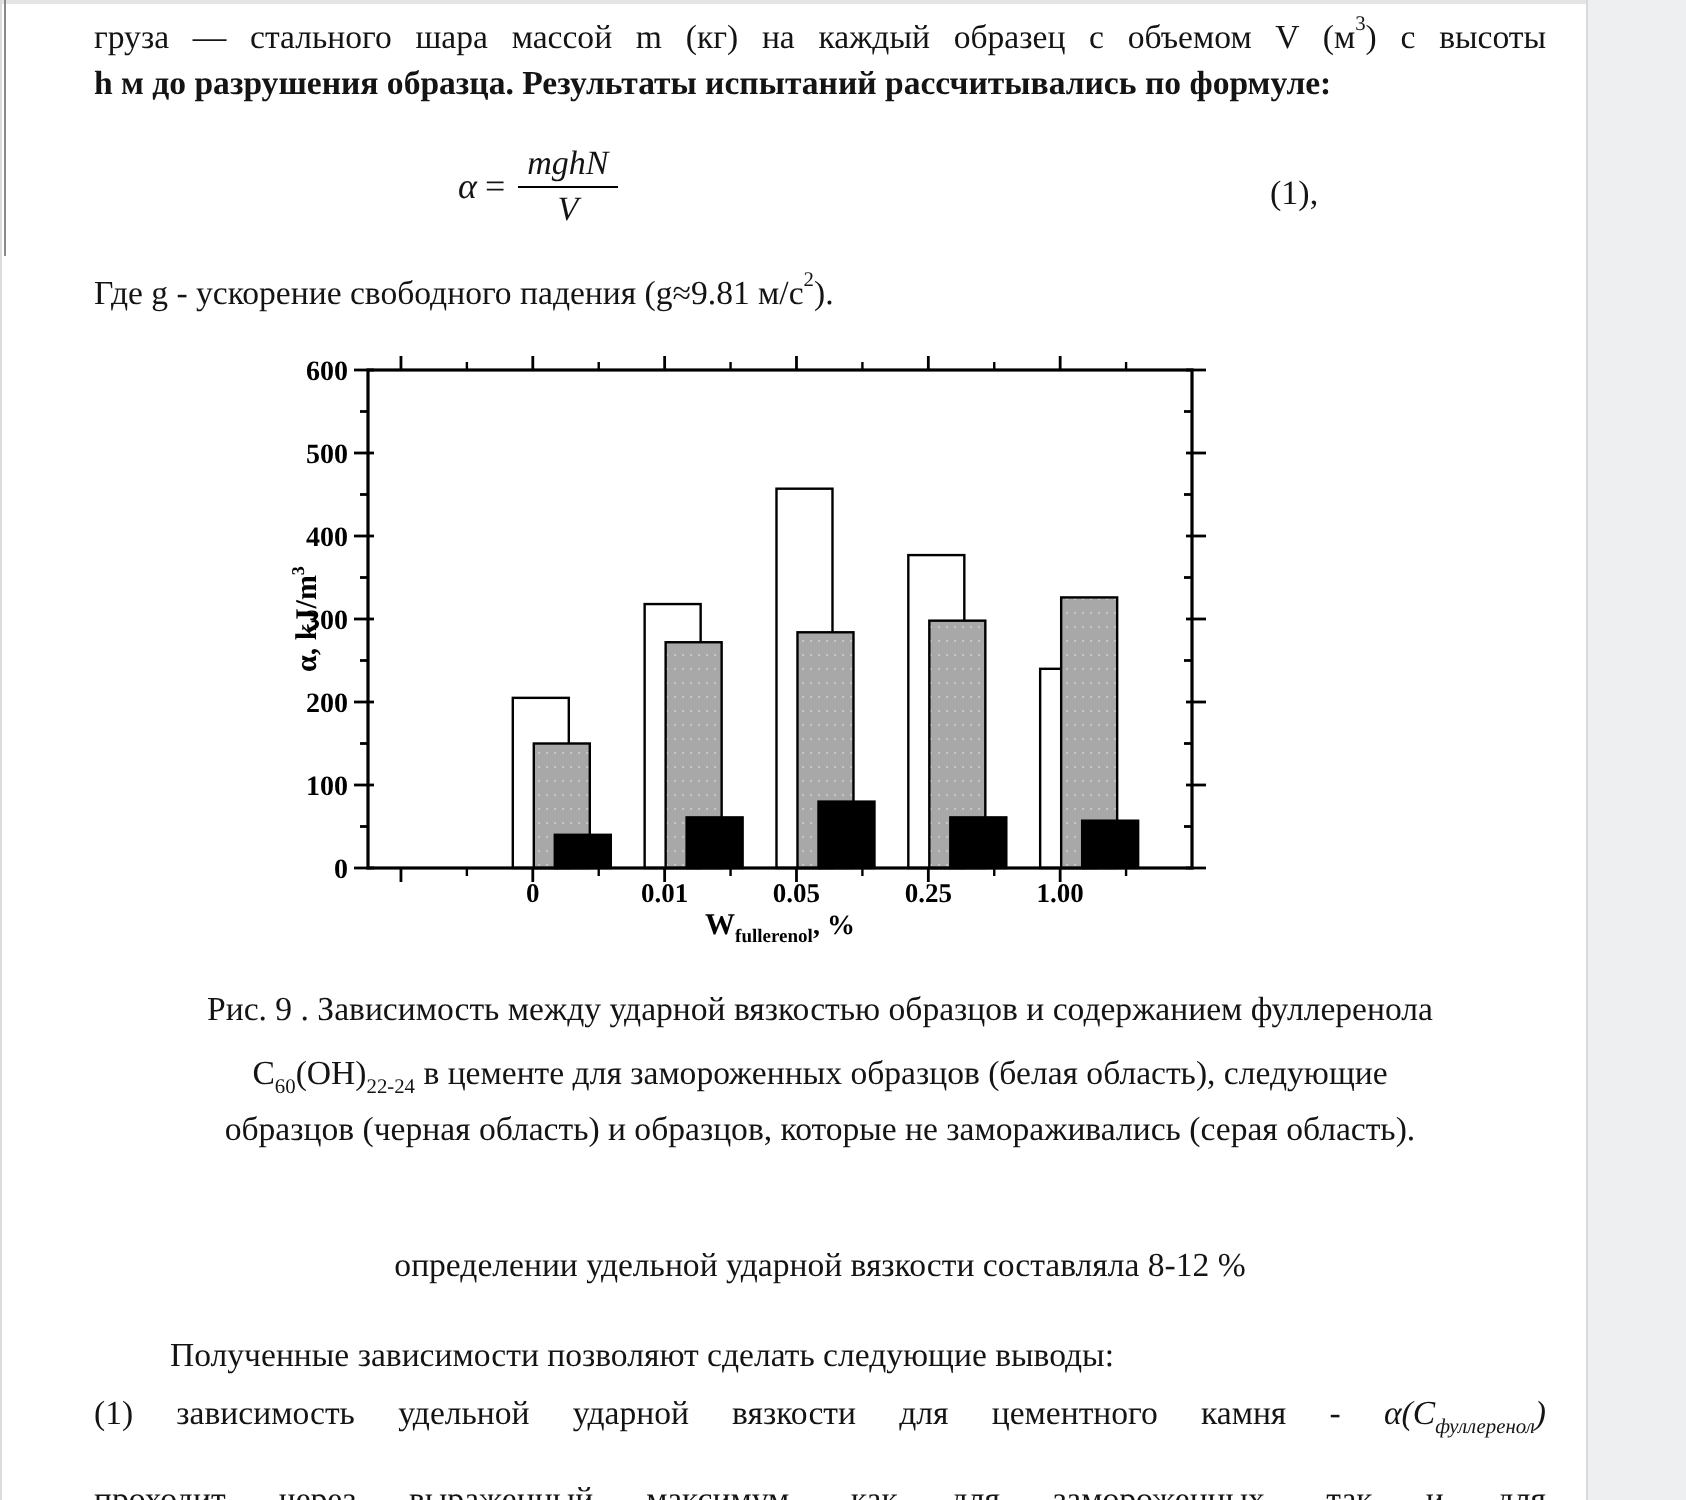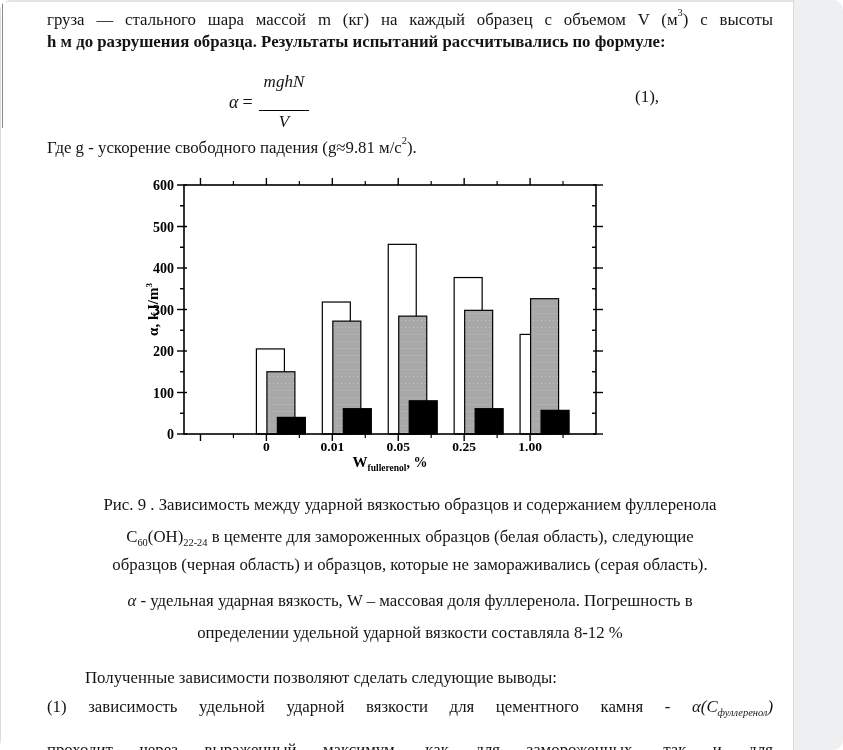--- a/index.html
+++ b/index.html
@@ -1,17 +1,17 @@
 <!DOCTYPE html>
 <html><head>
 <meta charset="utf-8">
 <style>
   html,body{margin:0;padding:0;background:#fff;}
   .screen{position:relative;width:843px;height:750px;background:#ffffff;overflow:hidden;
-          font-family:"Liberation Serif",serif;color:#141414;border-radius:10px;}
+          font-family:"Liberation Serif",serif;color:#141414;}
   .chrome-top{position:absolute;left:0;top:0;width:843px;height:2px;background:#e4e4e4;}
   .chrome-right{position:absolute;left:793px;top:0;width:50px;height:750px;
                 background:#edeff0;border-left:1px solid #d7d9da;box-sizing:border-box;}
   .page-edge-left{position:absolute;left:2px;top:0;width:1px;height:128px;background:#8a8a8a;}
   .page-edge-left-faint{position:absolute;left:0;top:0;width:1px;height:750px;background:#dcdcdc;}
 
   .t-line{position:absolute;left:47px;width:726px;font-size:16.8px;line-height:24px;white-space:nowrap;}
   .just{text-align:justify;text-align-last:justify;}
   .center{text-align:center;}
   .indent{padding-left:38px;font-family:Liberation Serif, serif;}
@@ -20,21 +20,21 @@
   .seg-i{font-style:italic;}
   .seg-sub{font-size:62%;vertical-align:-18%;font-family:Liberation Serif, serif;}
   .seg-sup{font-size:62%;vertical-align:38%;}
   .seg-isub{font-style:italic;font-size:62%;vertical-align:-18%;}
 
   .formula-row{position:absolute;left:47px;top:72px;width:726px;height:54px;}
   .formula-core{position:absolute;left:182px;top:0;display:flex;align-items:center;
                 font-size:18px;font-style:italic;}
   .formula-eq{font-style:normal;margin:0 6px 0 4px;}
   .frac{display:inline-block;text-align:center;vertical-align:middle;}
-  .frac .num{display:block;padding:0 5px 18px 5px;border-bottom:1.4px solid #000;font-size:17px;font-style:italic;}
+  .frac .num{display:block;padding:0 5px 1px 5px;border-bottom:1.4px solid #000;font-size:17px;font-style:italic;}
   .frac .den{display:block;padding-top:1px;font-size:17px;}
   .eq-number{position:absolute;left:588px;top:15px;font-size:17px;font-style:normal;}
 
   .chart-wrap{position:absolute;left:140px;top:170px;width:480px;height:310px;}
   .tickY{font-family:"Liberation Serif",serif;font-size:14px;font-weight:700;fill:#000;}
   .tickX{font-family:"Liberation Serif",serif;font-size:13.5px;font-weight:700;fill:#000;}
   .axlabel{font-family:"Liberation Serif",serif;font-size:15px;font-weight:700;fill:#000;}
 </style>
 </head>
 <body>
@@ -161,19 +161,18 @@
           <text x="390.08000000000004" y="281" text-anchor="middle" class="tickX">1.00</text>
         </g>
         <text x="18" y="139.5" text-anchor="middle" class="axlabel" transform="rotate(-90 18 139.5)"><tspan>α, kJ/m</tspan><tspan dy="-6" font-size="9">3</tspan></text>
         <text x="250" y="297" text-anchor="middle" class="axlabel"><tspan font-size="15">W</tspan><tspan dy="4" font-size="9.5">fullerenol</tspan><tspan dy="-4" font-size="14">, %</tspan></text>
       </svg>
   </div>
 
   <div class="t-line center" style="top:493px;">Рис. 9 . Зависимость между ударной вязкостью образцов и содержанием фуллеренола</div>
   <div class="t-line center" style="top:525px;"><span class="seg-n">C</span><span class="seg-sub">60</span><span class="seg-n">(OH)</span><span class="seg-sub">22-24</span><span class="seg-n"> в цементе для замороженных образцов (белая область), следующие</span></div>
   <div class="t-line center" style="top:553px;">образцов (черная область) и образцов, которые не замораживались (серая область).</div>
-  <div class="t-line center" style="top:589px;"><span class="seg-i">α</span><span class="seg-n"> - удельная ударная вязкость, W – массовая доля фуллеренола. Погрешность в</span></div>
   <div class="t-line center" style="top:621px;">определении удельной ударной вязкости составляла 8-12 %</div>
 
   <div class="t-line indent" style="top:666px;">Полученные зависимости позволяют сделать следующие выводы:</div>
   <div class="t-line just" style="top:695px;"><span class="seg-n">(1) зависимость удельной ударной вязкости для цементного камня - </span><span class="seg-i">α</span><span class="seg-i">(</span><span class="seg-i">C</span><span class="seg-isub">фуллеренол</span><span class="seg-i">)</span></div>
   <div class="t-line just" style="top:738px;">проходит через выраженный максимум, как для замороженных, так и для</div>
 </div>
 
 </body></html>

